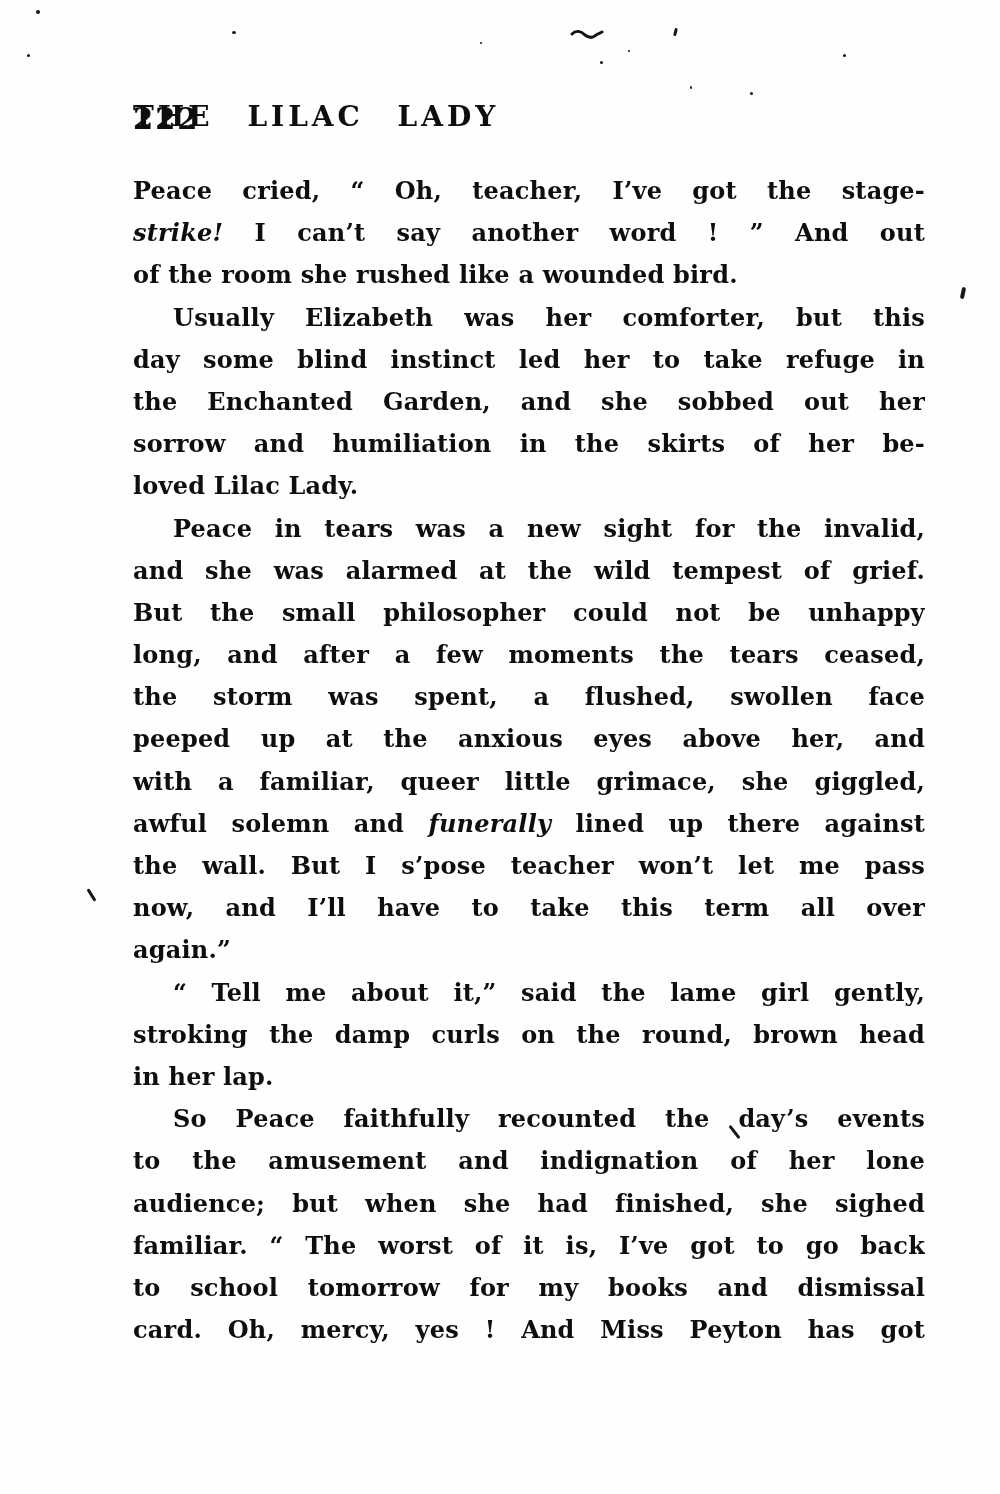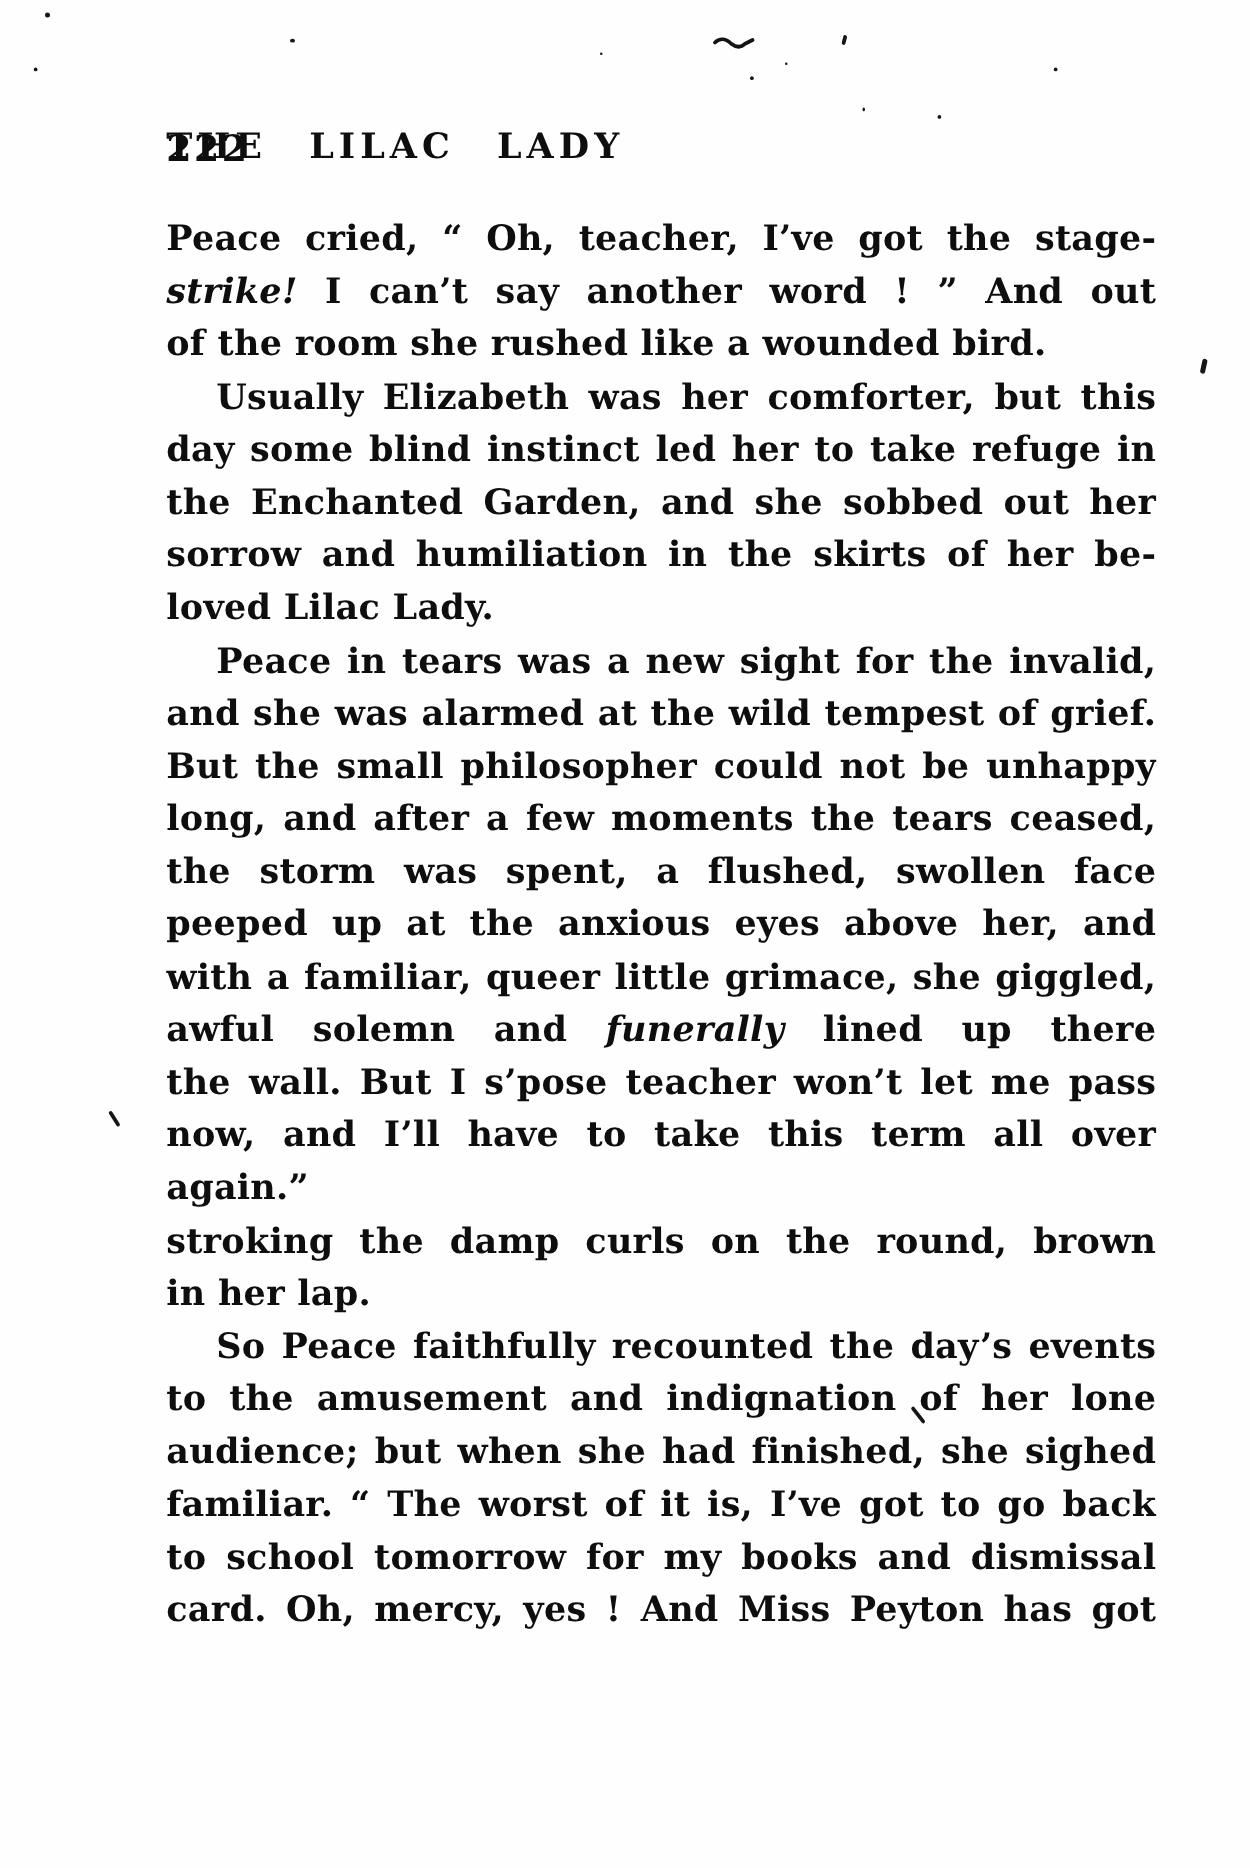--- a/index.html
+++ b/index.html
@@ -37,21 +37,21 @@
     letter-spacing: 4px;
     word-spacing: 20px;
     white-space: nowrap;
   }
   
   .textblock {
     position: absolute;
     top: 170px;
     left: 133px;
     width: 792px;
-    font-size: 28px;
+    font-size: 24px;
     line-height: 42.2px;
     letter-spacing: 0.2px;
     text-align: justify;
   }
   .line {
     text-align: justify;
     text-align-last: justify;
     height: 42.2px;
     overflow: hidden;
   }
@@ -121,20 +121,21 @@
     <div class="line">But the small philosopher could not be unhappy</div>
     <div class="line">long, and after a few moments the tears ceased,</div>
     <div class="line">the storm was spent, a flushed, swollen face</div>
     <div class="line">peeped up at the anxious eyes above her, and</div>
     <div class="line">with a familiar, queer little grimace, she giggled,</div>
     <div class="line"><span>awful solemn and </span><span class="it">funerally</span><span> lined up there against</span></div>
     <div class="line">the wall.  But I s’pose teacher won’t let me pass</div>
     <div class="line">now, and I’ll have to take this term all over</div>
     <div class="line last">again.”</div>
 
+    <div class="line indent">“ Tell me about it,” said the lame girl gently,</div>
     <div class="line">stroking the damp curls on the round, brown head</div>
     <div class="line last">in her lap.</div>
 
     <div class="line indent">So Peace faithfully recounted the day’s events</div>
     <div class="line">to the amusement and indignation of her lone</div>
     <div class="line">audience; but when she had finished, she sighed</div>
     <div class="line">familiar. “ The worst of it is, I’ve got to go back</div>
     <div class="line">to school tomorrow for my books and dismissal</div>
     <div class="line">card.  Oh, mercy, yes !  And Miss Peyton has got</div>
 

